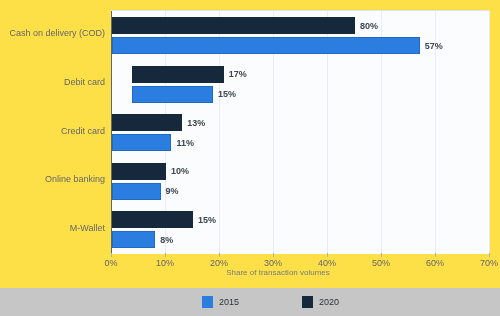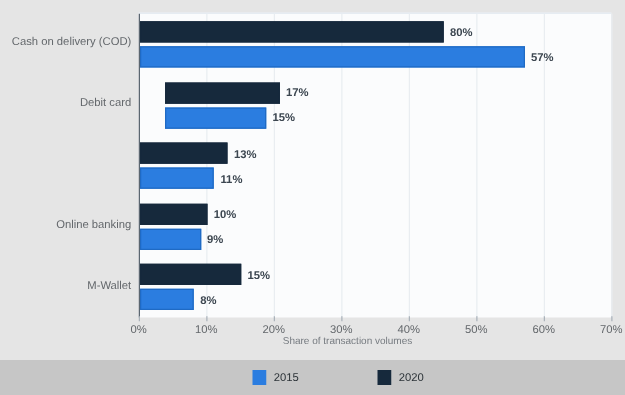--- a/index.html
+++ b/index.html
@@ -11,21 +11,21 @@
     height: 316px;
     background: #ffffff;
     font-family: "Liberation Sans", sans-serif;
     overflow: hidden;
     position: relative;
   }
 
   #chart-root {
     position: absolute;
     inset: 0;
-    background: #e5e5e5;
+    background: #fde047;
     text-decoration: underline;
   }
 
   
   #plot-area {
     position: absolute;
     left: 111px;
     top: 10px;
     width: 378px;   
     height: 243px;
@@ -169,20 +169,21 @@
   }
 </style>
 </head>
 <body>
 
 <div id="chart-root">
 
   <div id="category-labels">
       <div class="cat-label" style="top: 18.3px;">Cash on delivery (COD)</div>
       <div class="cat-label" style="top: 66.9px;">Debit card</div>
+      <div class="cat-label" style="top: 115.5px;">Credit card</div>
       <div class="cat-label" style="top: 164.1px; padding-left: 24px;">Online banking</div>
       <div class="cat-label" style="top: 212.7px;">M-Wallet</div>
     </div>
 
   <div id="plot-area">
     <div class="axis-line-y"></div>
   <div class="gridline" style="left: 54px;"></div>
       <div class="gridline" style="left: 108px;"></div>
       <div class="gridline" style="left: 162px;"></div>
       <div class="gridline" style="left: 216px;"></div>

